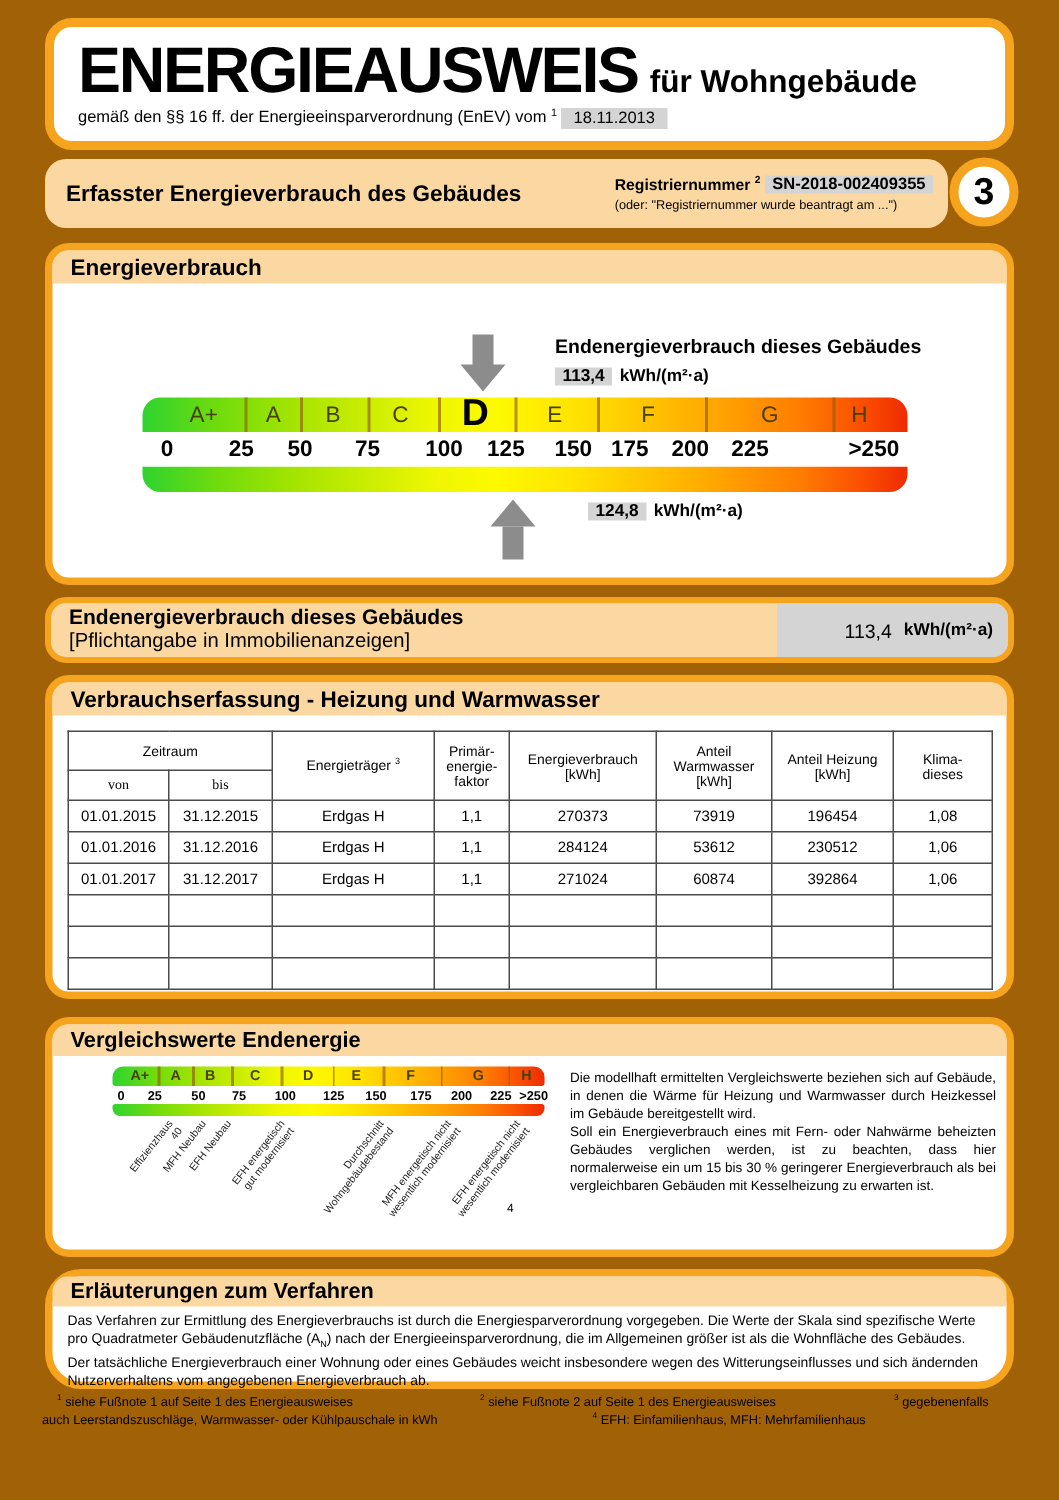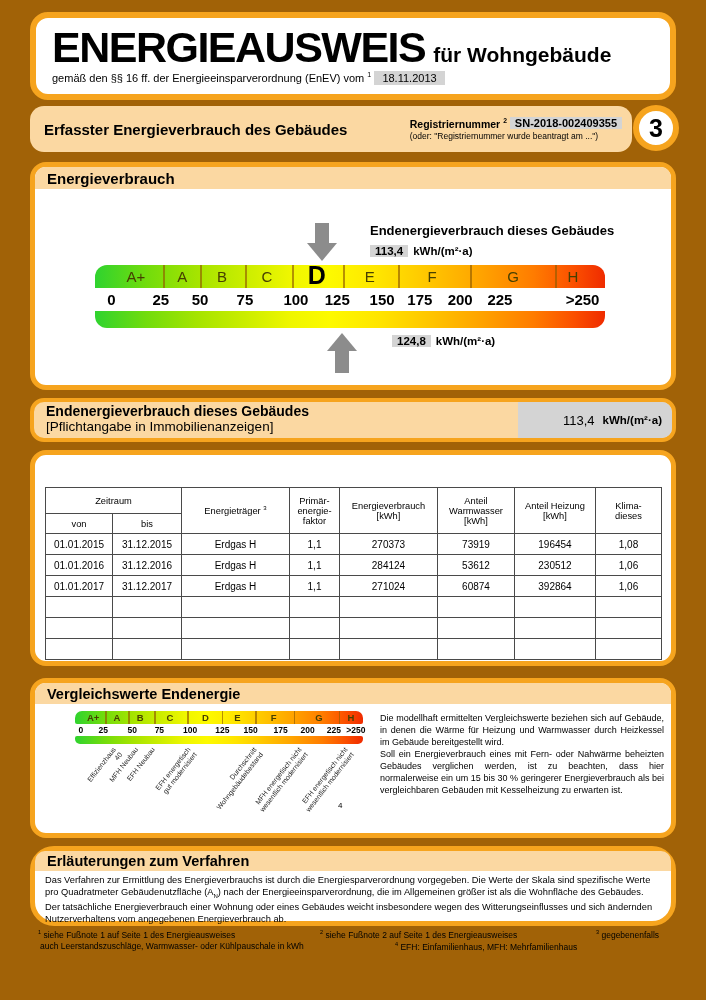--- a/index.html
+++ b/index.html
@@ -54,21 +54,21 @@
   #endbar .valbox{position:absolute;right:0;top:0;height:36px;width:154px;background:var(--chip);display:flex;align-items:center;justify-content:flex-end;gap:8px;padding-right:10px;}
   #endbar .valbox .v{font-size:13px;}
   #endbar .valbox .u{font-size:11.5px;font-weight:bold;}
   
   #table-section{top:450px;height:216px;}
   #ctable{position:absolute;left:10px;top:32px;width:616px;border-collapse:collapse;table-layout:fixed;}
   #ctable th,#ctable td{border:1px solid var(--tborder);text-align:center;vertical-align:middle;font-weight:normal;}
   #ctable th{font-size:9.3px;padding:1px 2px;}
   #ctable td{font-size:10px;height:21px;padding:0 2px;}
   #ctable tr.hrow1 th{height:26px;}
-  #ctable tr.hrow2 th{height:20px;}
+  #ctable tr.hrow2 th{height:20px;font-family:Liberation Serif, serif;}
   
   #comparison-section{top:678px;height:160px;}
   #mini-scale{position:absolute;left:40px;top:28px;width:288px;}
   #mini-letters{position:relative;height:13px;background:var(--scalegrad);border-radius:7px 7px 2px 2px;}
   #mini-letters .lt{position:absolute;transform:translateX(-50%);font-size:9.5px;font-weight:bold;color:#474000;line-height:13px;}
   #mini-letters .sep{width:1.5px;}
   #mini-numbers{position:relative;height:12px;background:#fff;}
   #mini-numbers .num{position:absolute;transform:translateX(-50%);font-size:8.5px;font-weight:bold;line-height:12px;}
   #mini-bottom{height:8px;background:var(--scalegrad);border-radius:2px 2px 5px 5px;}
   #rot-labels{position:absolute;left:40px;top:63px;width:288px;height:92px;}
@@ -175,20 +175,21 @@
       <div class="t1">Endenergieverbrauch dieses Gebäudes</div>
       <div class="t2">[Pflichtangabe in Immobilienanzeigen]</div>
     </div>
     <div class="valbox">
       <span class="v">113,4</span>
       <span class="u">kWh/(m²·a)</span>
     </div>
   </div>
 
   <div class="section" id="table-section">
+    <div class="section-head">Verbrauchserfassung - Heizung und Warmwasser</div>
     <table id="ctable">
       <colgroup>
         <col style="width:67px">
           <col style="width:69px">
           <col style="width:108px">
           <col style="width:50px">
         <col style="width:98px">
           <col style="width:77px">
           <col style="width:81px">
           <col style="width:66px">
@@ -345,18 +346,18 @@
 
   <div class="footnote" style="left:38px;top:929px;">
     <sup>1</sup> <span>siehe Fußnote 1 auf Seite 1 des Energieausweises</span>
   </div>
   <div class="footnote" style="left:320px;top:929px;">
     <sup>2</sup> <span>siehe Fußnote 2 auf Seite 1 des Energieausweises</span>
   </div>
   <div class="footnote" style="left:596px;top:929px;">
     <sup>3</sup> <span>gegebenenfalls</span>
   </div>
-  <div class="footnote" style="left:40px;top:941px;text-align:right;">auch Leerstandszuschläge, Warmwasser- oder Kühlpauschale in kWh</div>
+  <div class="footnote" style="left:28px;top:941px;text-align:right;">auch Leerstandszuschläge, Warmwasser- oder Kühlpauschale in kWh</div>
   <div class="footnote" style="left:395px;top:941px;">
     <sup>4</sup> <span>EFH: Einfamilienhaus, MFH: Mehrfamilienhaus</span>
   </div>
 
 </div>
 
 </body></html>

